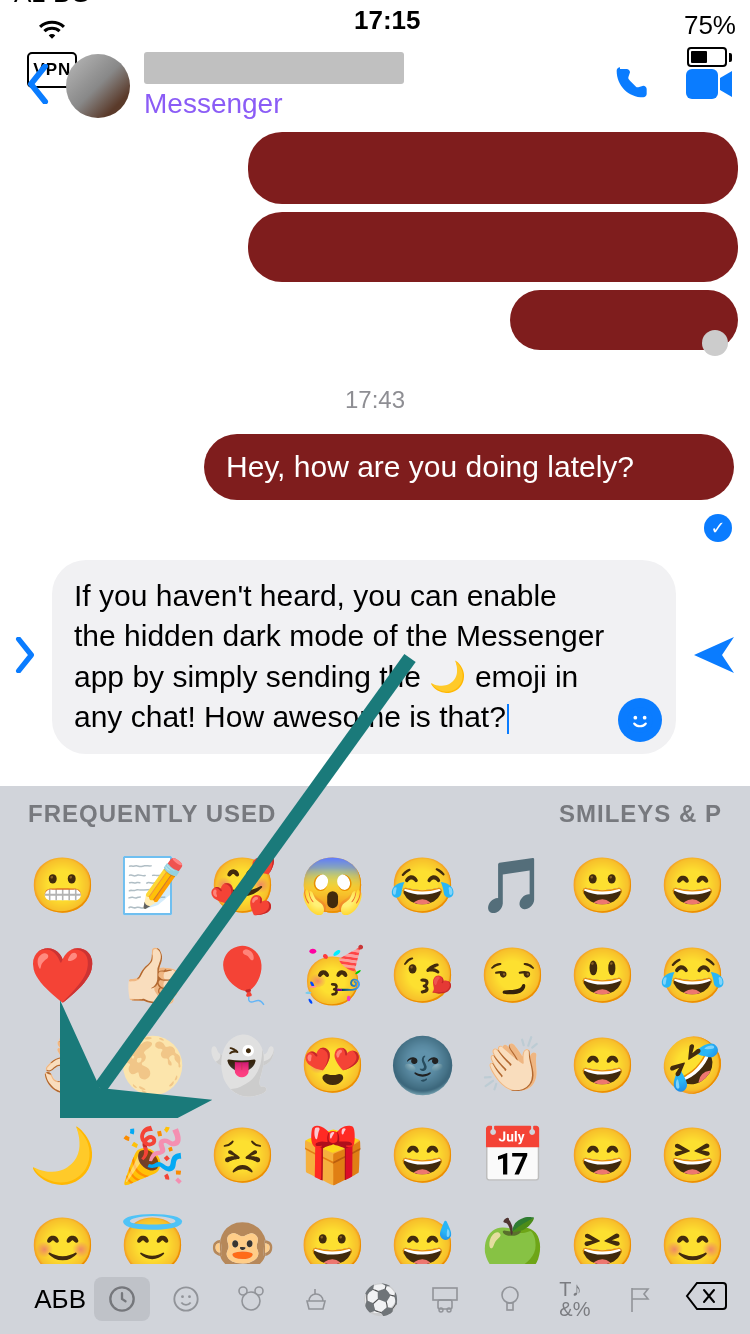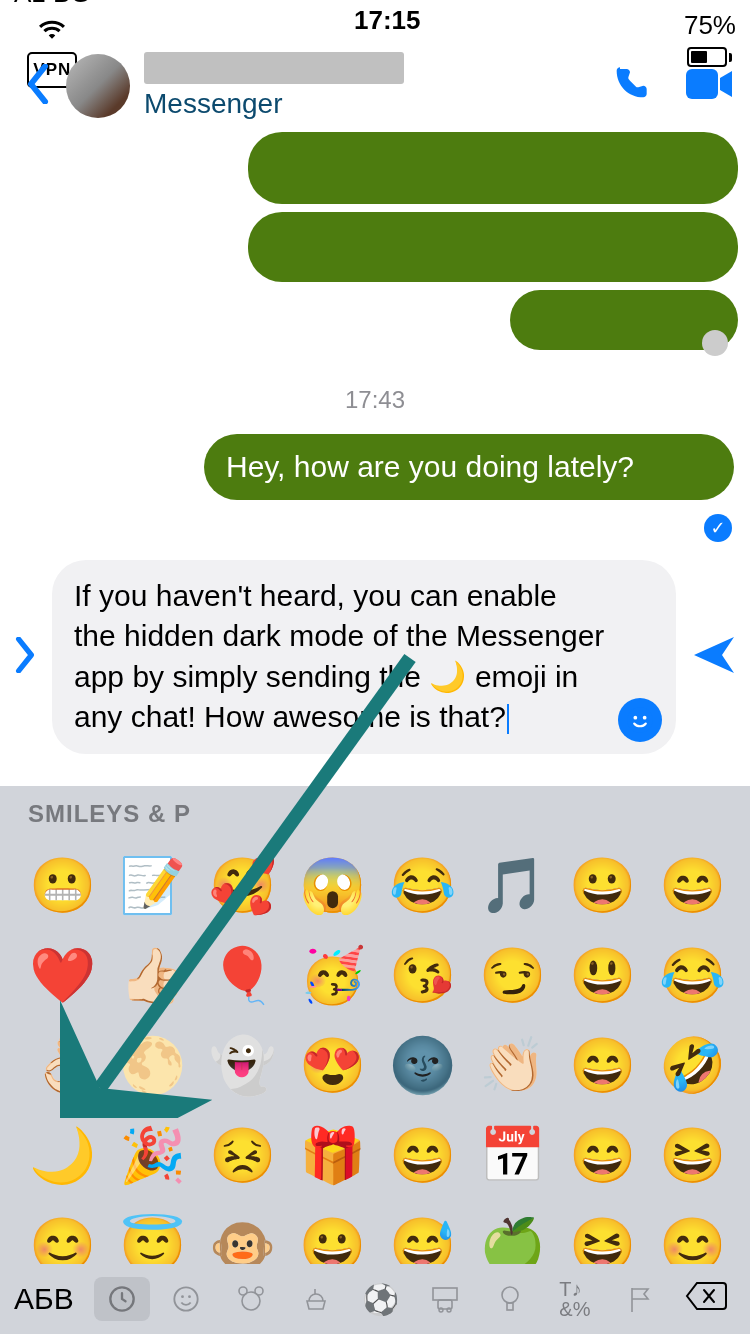--- a/index.html
+++ b/index.html
@@ -19,26 +19,26 @@
   .battery-body { width:40px; height:20px; border:2px solid #000; border-radius:4px; position:relative;}
   .battery-fill { position:absolute; left:2px; top:2px; bottom:2px; width:42%; background:#000; border-radius:1px;}
   .battery-tip { width:3px; height:9px; background:#000; margin-left:2px; border-radius:0 2px 2px 0;}
 
   
   .chat-header { display:flex; align-items:center; padding:10px 16px 10px 10px; height:92px;}
   .back-chevron { width:56px; text-align:center; color:#0a7cff; }
   .avatar { width:64px; height:64px; border-radius:50%; background:linear-gradient(135deg,#bbb 0%,#888 50%,#5a3a2a 80%); margin-right:14px; flex-shrink:0;}
   .header-names { flex:1; }
   .contact-name { font-size:30px; font-weight:600; color:#000; background:#c0c0c0; display:inline-block; height:32px; width:260px; border-radius:3px;}
-  .subtitle { font-size:28px; color:#0c4a6e;}
+  .subtitle { font-size:28px; color:#8b5cf6;}
   .hdr-icons { display:flex; gap:36px; align-items:center; color:#0a7cff;}
 
   
   .messages { padding: 0 12px; }
-  .bubble-out { max-width:560px; margin-left:auto; background:#4d7c0f; color:#fff; font-size:30px; padding:14px 22px; border-radius:34px; margin-bottom:8px; line-height:1.25; }
+  .bubble-out { max-width:560px; margin-left:auto; background:#7f1d1d; color:#fff; font-size:30px; padding:14px 22px; border-radius:34px; margin-bottom:8px; line-height:1.25; }
   .bubble-out.blurred { color:rgba(255,255,255,0.18); }
   .timestamp-row { text-align:center; color:#8e8e93; font-size:24px; margin:28px 0 20px;}
   .delivered { width:28px; height:28px; border-radius:50%; background:#0a7cff; color:#fff; display:inline-flex; align-items:center; justify-content:center; font-size:18px; margin-left:auto; margin-top:6px; margin-right:2px;}
   .row-out { display:flex; flex-direction:column; align-items:flex-end; padding-right:4px;}
   .tiny-avatar{ width:26px; height:26px; border-radius:50%; background:#ccc; position:absolute; right:10px; }
 
   
   .composer-row { display:flex; align-items:center; padding:0 14px; gap:16px; margin-top:18px;}
   .expand-arrow { color:#0a7cff; }
   .composer { flex:1; background:#f1f1f3; border-radius:34px; padding:16px 70px 16px 22px; font-size:30px; color:#000; line-height:1.35; position:relative; min-height:60px;}
@@ -46,21 +46,21 @@
   .send-btn { color:#0a7cff; }
   .cursor { display:inline-block; width:2px; height:30px; background:#0a7cff; vertical-align:middle; margin-left:1px;}
   .moon-inline { color:#f5d76e; }
 
   
   .emoji-kbd { position:absolute; left:0; right:0; bottom:0; height:548px; background:#d1d4da; display:flex; flex-direction:column;}
   .kbd-headers { display:flex; justify-content:space-between; padding:14px 28px 6px; color:#77797e; font-size:24px; font-weight:700; letter-spacing:1px;}
   .emoji-grid { flex:1; padding:6px 10px 0 18px; display:grid; grid-template-columns: repeat(8, 90px); grid-auto-rows:90px; font-size:54px; overflow:hidden;}
   .emoji-grid > div { display:flex; align-items:center; justify-content:center; }
   .kbd-bottom { height:70px; display:flex; align-items:center; padding:0 14px; gap:8px;}
-  .abv { font-size:30px; font-weight:500; color:#000; width:72px; text-align:left;}
+  .abv { font-size:26px; font-weight:500; color:#000; width:72px; text-align:right;}
   .cat-btn { flex:1; display:flex; align-items:center; justify-content:center; color:#57585c; font-size:30px;}
   .cat-btn.active { background:#bfc2c8; border-radius:8px; height:44px; max-width:56px;}
   .cat-btn svg, .cat-btn .glyph { opacity:0.7; }
   .backspace { width:60px; text-align:center; color:#000; font-size:30px;}
 
   
   .annotation-arrow { position:absolute; left:60px; top:648px; pointer-events:none; }
 
   
   .stack-right { display:flex; flex-direction:column; align-items:flex-end; position:relative;}
@@ -165,20 +165,21 @@
   </div>
   <span class="send-btn">
     <svg width="44" height="40" viewBox="0 0 44 40">
         <path d="M2 20L42 2 30 20l12 18L2 20z" fill="#0a7cff"></path>
       </svg>
   </span>
 </div>
 
 <div class="emoji-kbd">
   <div class="kbd-headers">
+    <span>FREQUENTLY USED</span>
     <span>SMILEYS &amp; P</span>
   </div>
   <div class="emoji-grid" id="emoji-grid">
       <div>😬</div>
       <div>📝</div>
       <div>🥰</div>
       <div>😱</div>
       <div>😂</div>
       <div>🎵</div>
       <div>😀</div>

